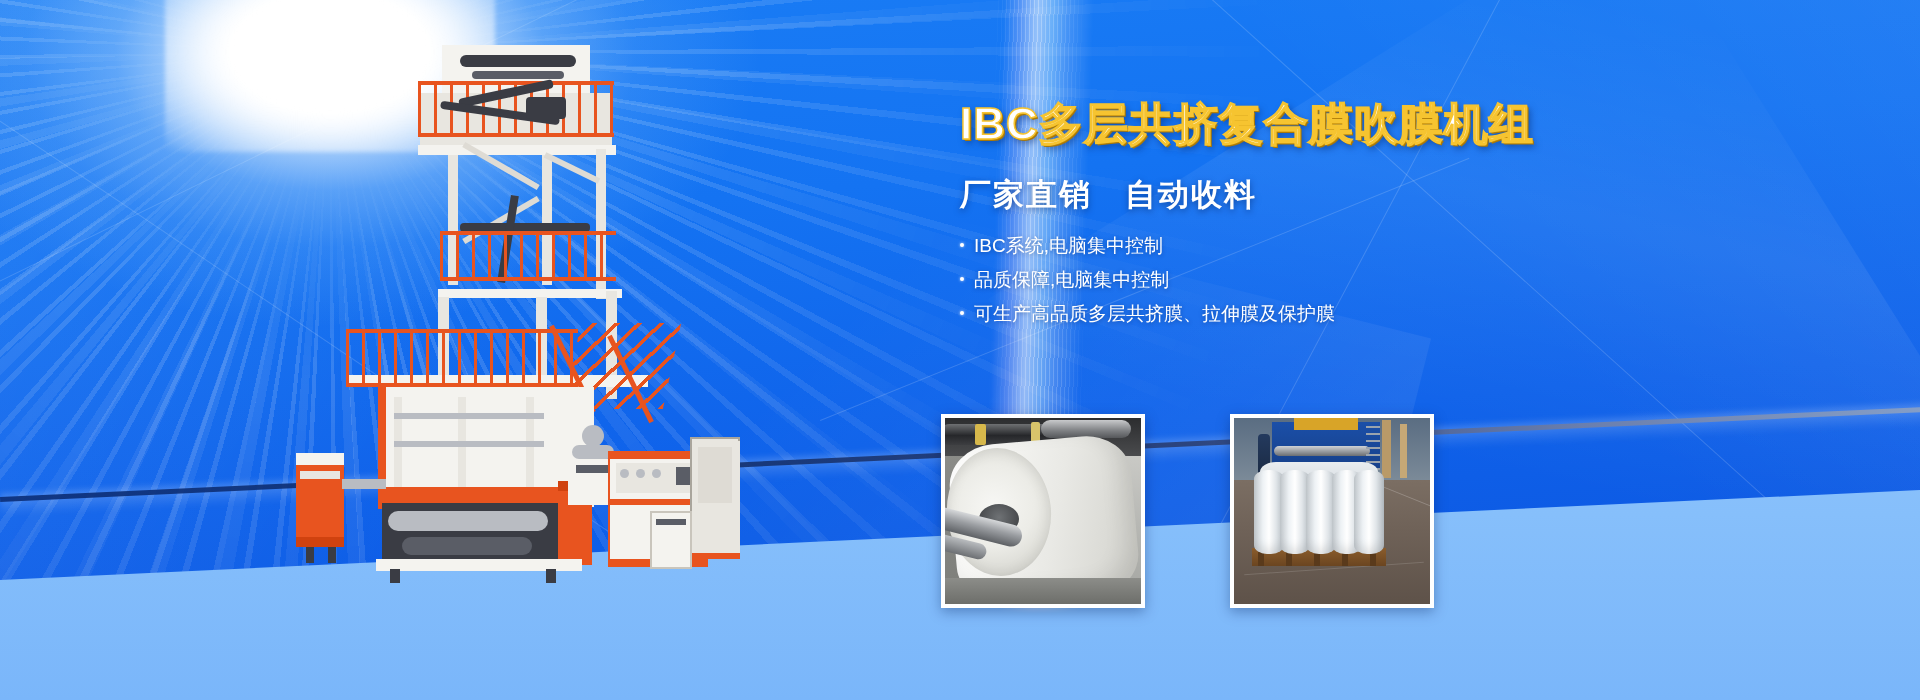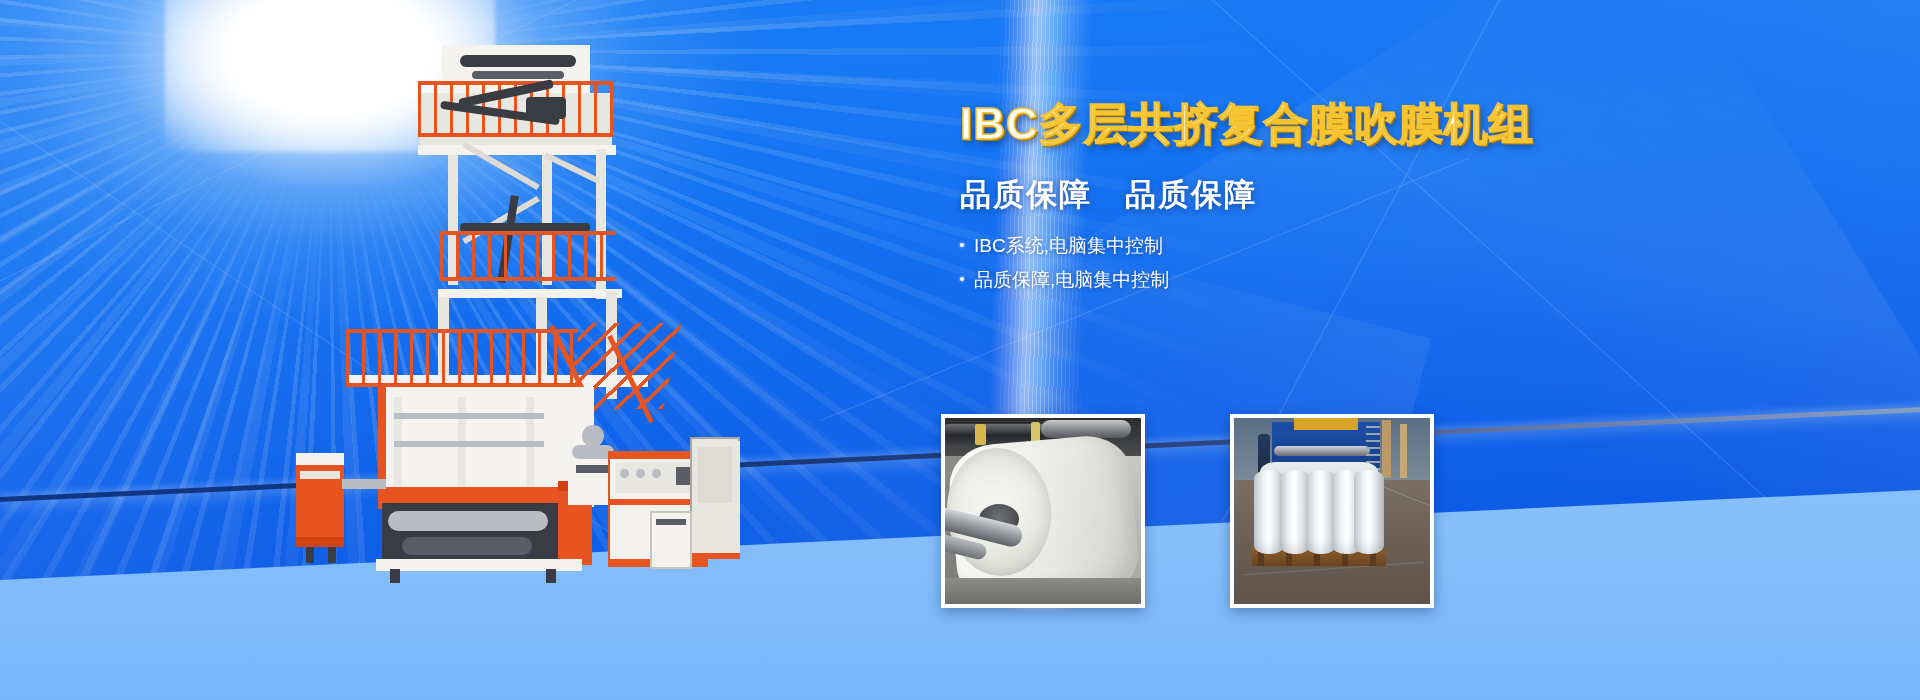--- a/index.html
+++ b/index.html
@@ -385,29 +385,33 @@
     <div class="m-part white2" style="left:400px;top:392px;width:50px;height:118px;border:2px solid #a9a59c;box-sizing:border-box;"></div>
     <div class="m-part white3" style="left:408px;top:402px;width:34px;height:56px;"></div>
     <div class="m-part white2" style="left:444px;top:396px;width:6px;height:114px;"></div>
     <div class="m-part orange" style="left:400px;top:508px;width:50px;height:6px;"></div>
     <div class="m-part white" style="left:360px;top:466px;width:42px;height:58px;border:2px solid #c9c5bc;box-sizing:border-box;"></div>
     <div class="m-part dark2" style="left:366px;top:474px;width:30px;height:6px;"></div>
   </div>
 
   <div class="copy">
     <div class="title">IBC多层共挤复合膜吹膜机组</div>
-    <div class="slogan">品质保障　品质保障</div>
+    <div class="slogan">厂家直销　自动收料</div>
     <div class="bullets">
       <div class="bullet">
         <span class="dot"></span>
         <span>IBC系统,电脑集中控制</span>
       </div>
       <div class="bullet">
         <span class="dot"></span>
         <span>品质保障,电脑集中控制</span>
+      </div>
+      <div class="bullet">
+        <span class="dot"></span>
+        <span>可生产高品质多层共挤膜、拉伸膜及保护膜</span>
       </div>
     </div>
   </div>
 
   <div class="photos">
 
     <div class="photo ph1">
       <div class="p1-bg"></div>
       <div class="p1-blueline"></div>
       <div class="p1-top"></div>

